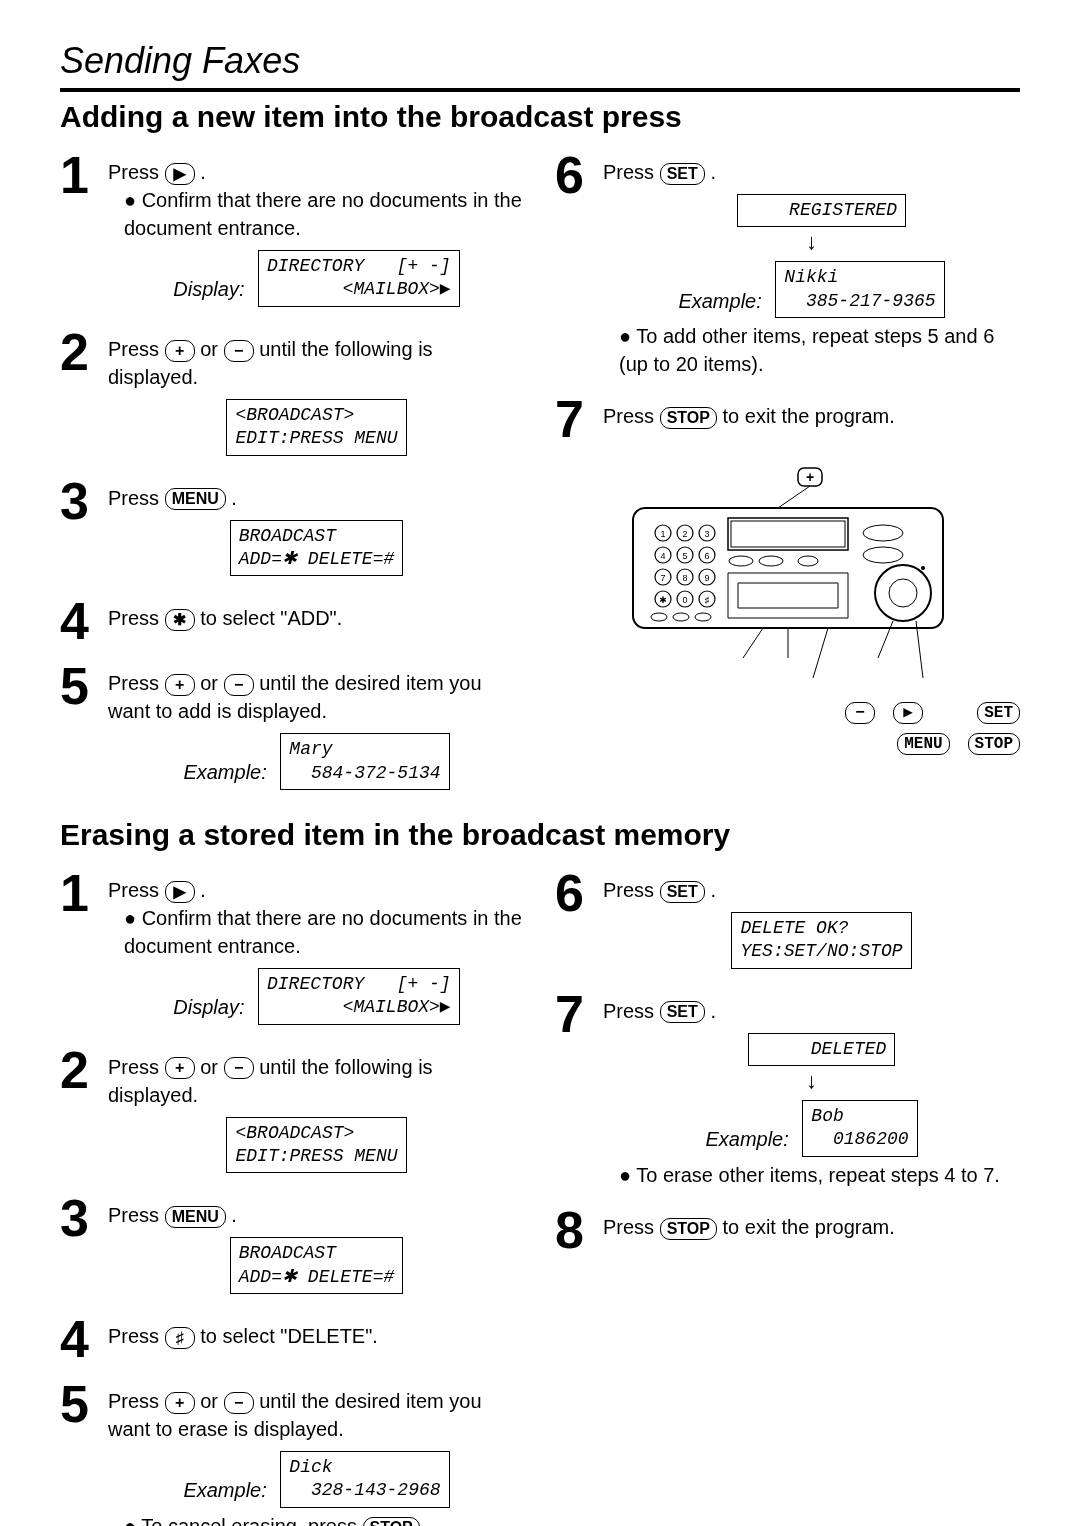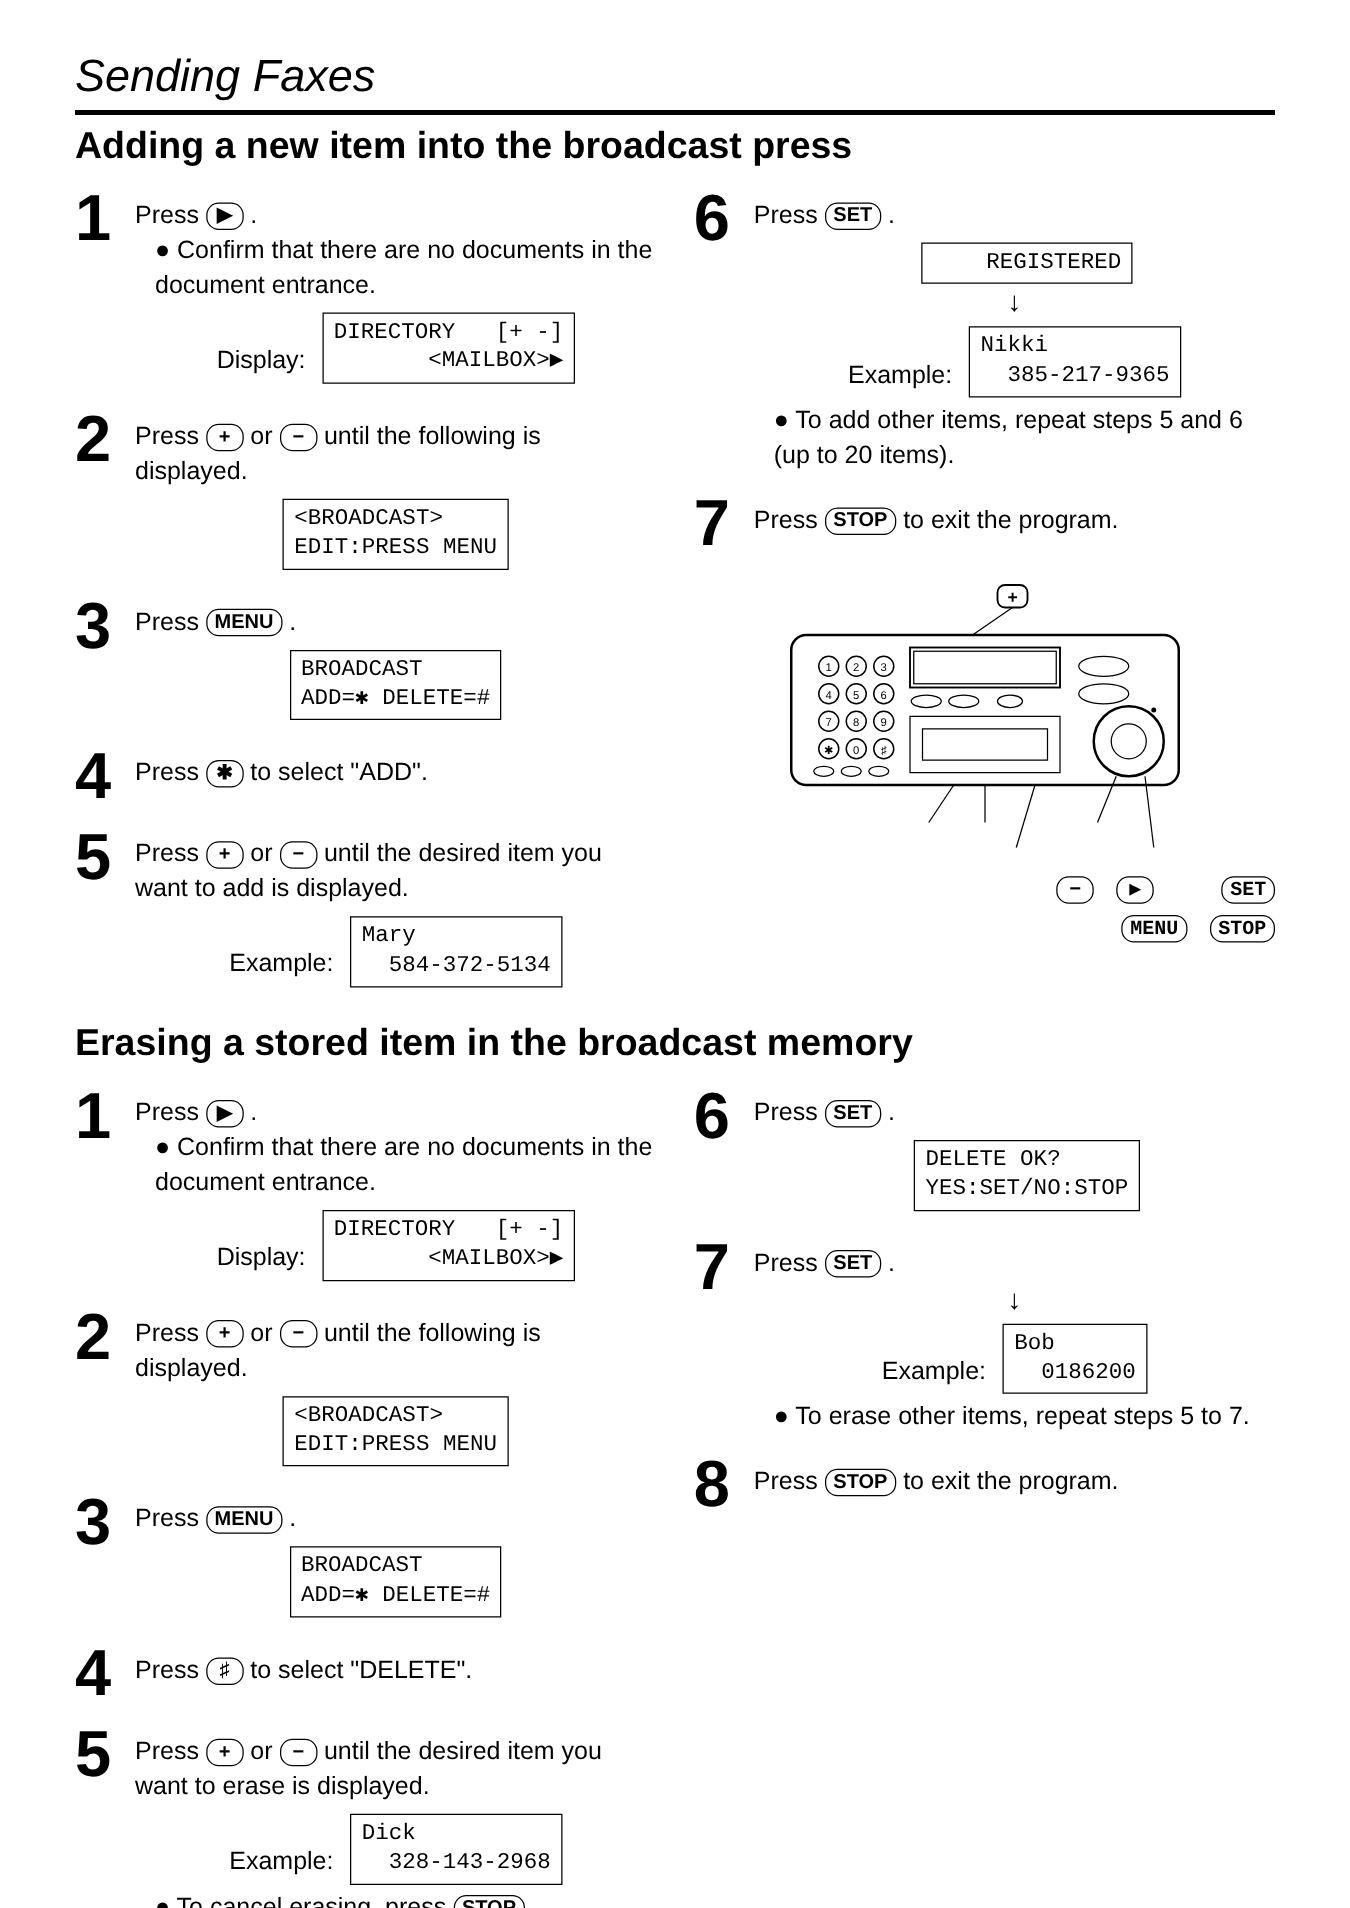--- a/index.html
+++ b/index.html
@@ -74,20 +74,21 @@
     padding: 4px 8px;
     white-space: pre;
     font-size: 18px;
     line-height: 1.3;
     display: inline-block;
     text-align: left;
   }
   .lcd-wrap {
     text-align: center;
     margin: 8px 0 4px 0;
+    font-style: italic;
   }
   .label-left {
     display: inline-block;
     margin-right: 8px;
     vertical-align: middle;
   }
   .bullet {
     margin-left: 16px;
   }
   .device-area {
@@ -386,27 +387,28 @@
 YES:SET/NO:STOP</span></div>
       </div>
     </div>
 
     <div class="step">
       <div class="step-num">7</div>
       <div class="step-body">
         <span>Press </span>
         <span class="keycap">SET</span>
         <span>.</span>
+        <div class="lcd-wrap rightpad"><span class="lcd">     DELETED</span></div>
         <div class="arrow-down">↓</div>
         <div class="lcd-wrap">
           <span class="label-left">Example:</span>
           <span class="lcd">Bob
   0186200</span>
         </div>
-        <div class="bullet">● <span>To erase other items, repeat steps 5 to 7.</span></div>
+        <div class="bullet">● <span>To erase other items, repeat steps 4 to 7.</span></div>
       </div>
     </div>
 
     <div class="step">
       <div class="step-num">8</div>
       <div class="step-body">
         <span>Press </span>
         <span class="keycap">STOP</span>
         <span> to exit the program.</span>
       </div>

